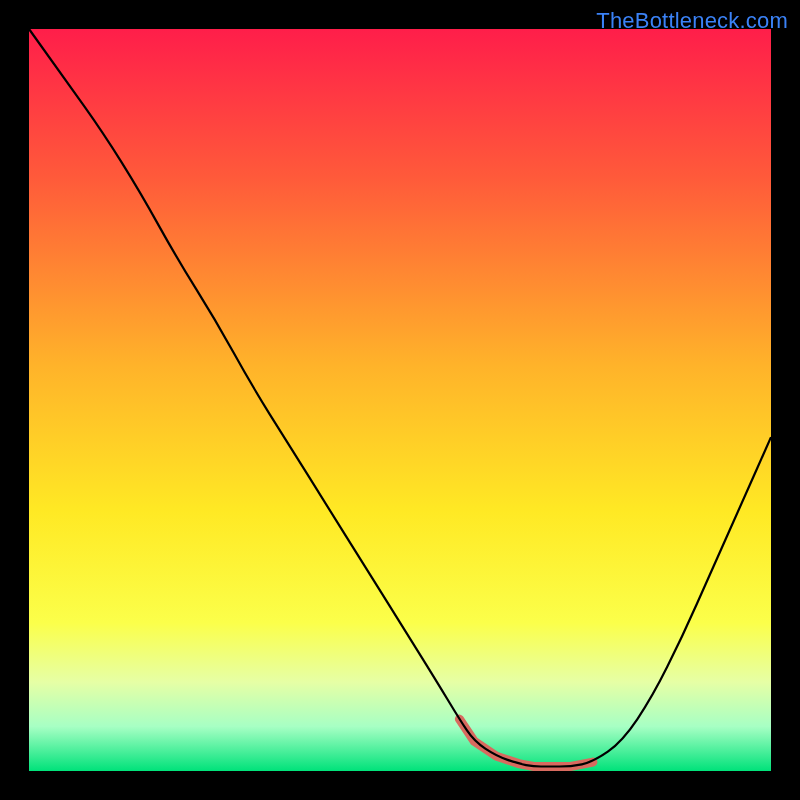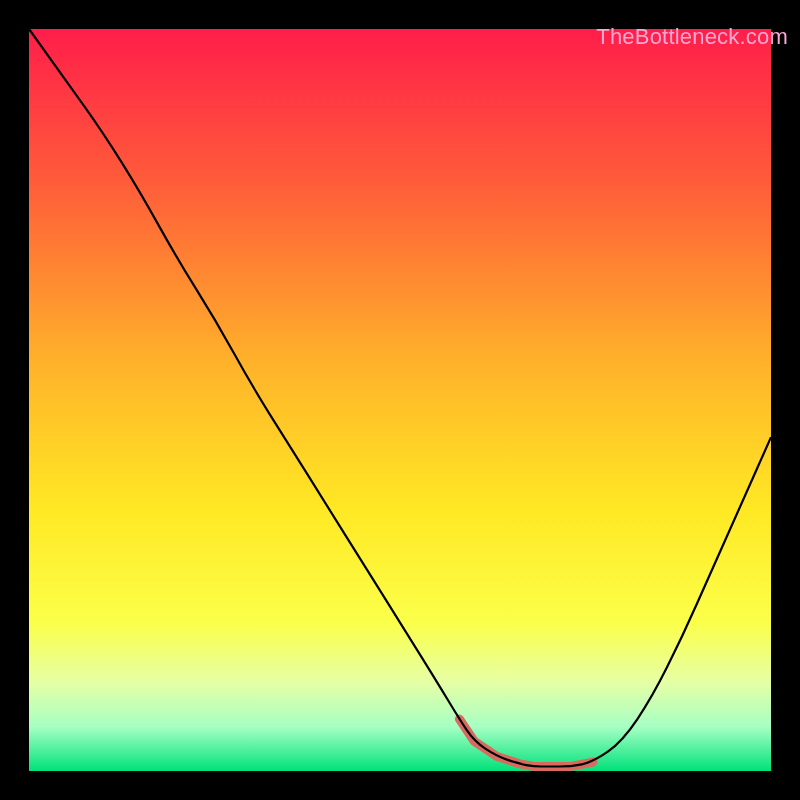--- a/index.html
+++ b/index.html
@@ -20,23 +20,23 @@
   .plot-area {
     position: absolute;
     left: 29px;
     top: 29px;
     width: 742px;
     height: 742px;
     
   }
   .watermark {
     position: absolute;
-    top: 24px;
+    top: 8px;
     right: 12px;
-    color: #f9a8d4;
+    color: #3b82f6;
     font-size: 22px;
     font-weight: 500;
     letter-spacing: 0.2px;
   }
   svg.curve-layer {
     position: absolute;
     left: 29px;
     top: 29px;
     width: 742px;
     height: 742px;

